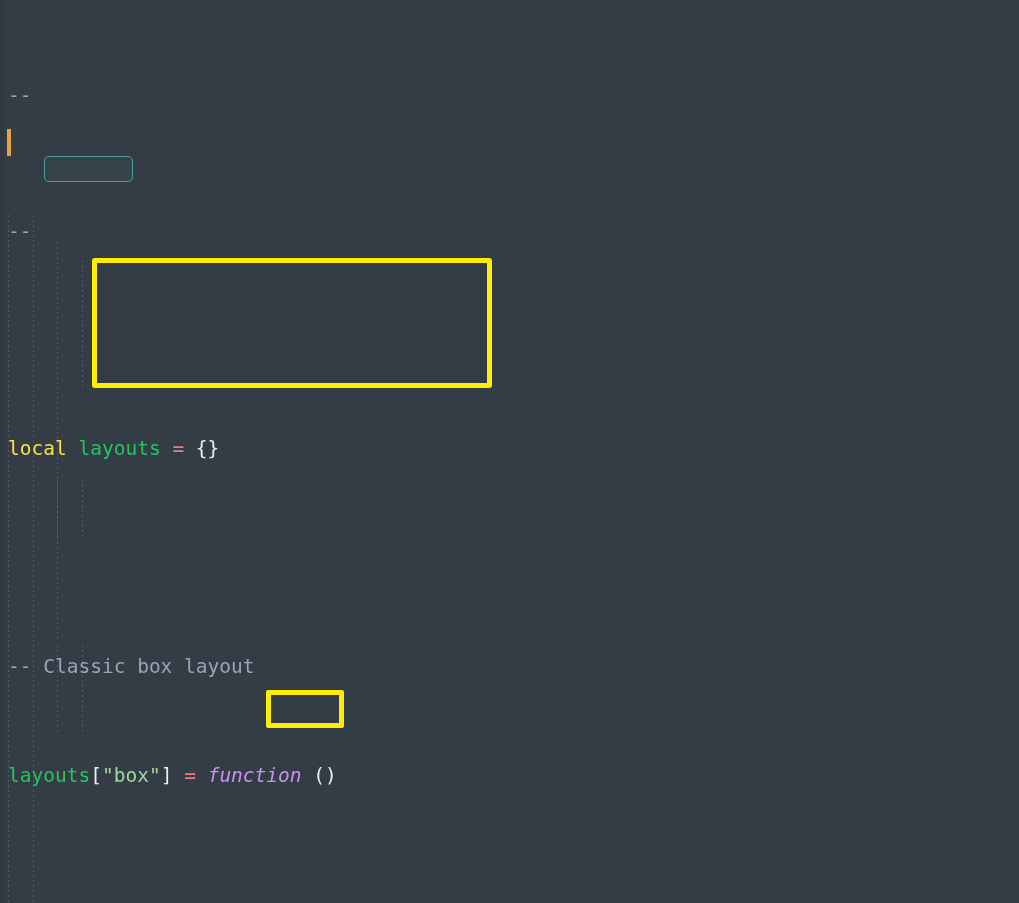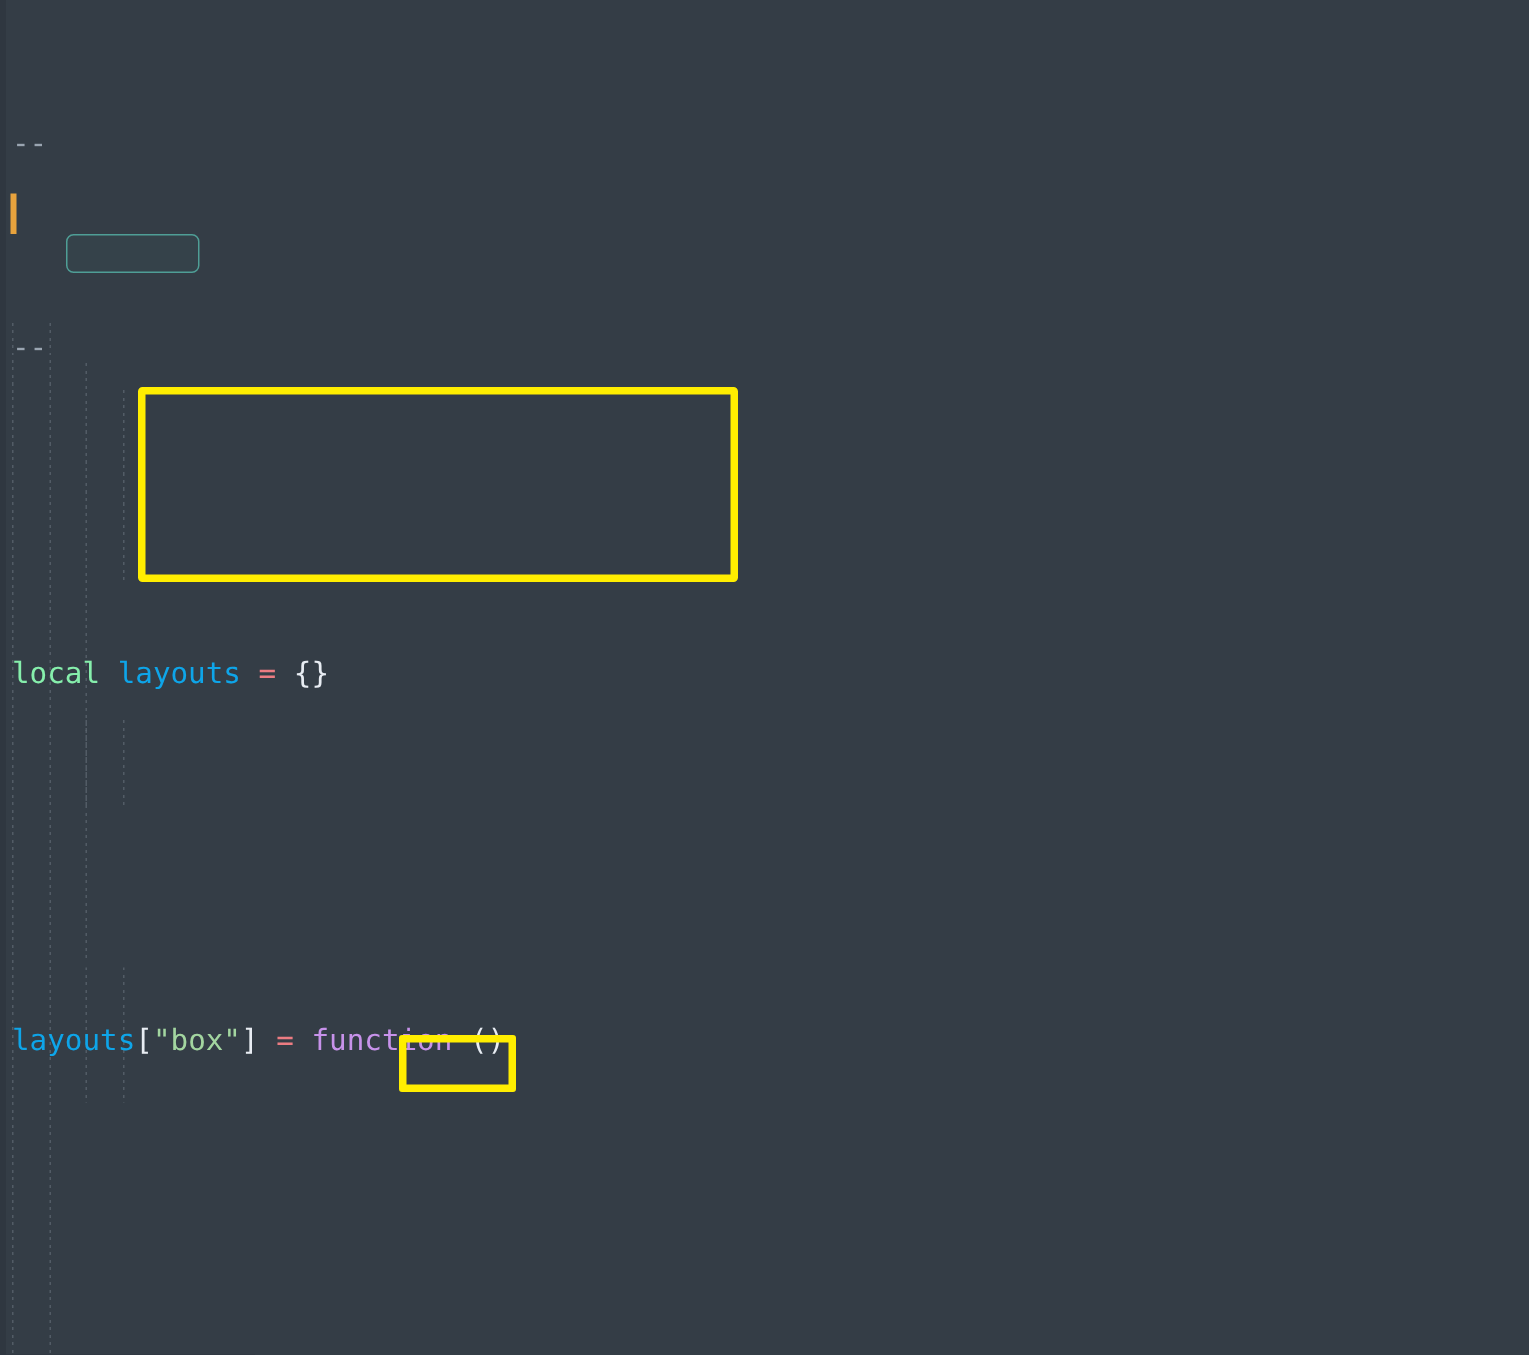--- a/index.html
+++ b/index.html
@@ -54,23 +54,23 @@
     width: 1px;
     background: repeating-linear-gradient(
       to bottom,
       #5c6670 0px, #5c6670 2px,
       transparent 2px, transparent 5px);
     opacity: .75;
   }
 
   
   .t-com   { color: #9aa5b1; }
-  .t-kw    { color: #86efac; }
-  .t-kw2   { color: #c792ea; }
-  .t-plain { color: #0ea5e9; margin-top: 12px; }
+  .t-kw    { color: #fde047; }
+  .t-kw2   { color: #c792ea; font-style: italic; }
+  .t-plain { color: #22c55e; margin-top: 12px; }
   .t-str   { color: #a3d6a0; }
   .t-op    { color: #ec7c82; }
   .t-punct { color: #e8edf3; }
 
   
   .cursor {
     position: absolute;
     width: 4px;
     height: 27px;
     background: #e8a33d;
@@ -117,20 +117,21 @@
 
 
     <div class="line"><span class="t-com">--</span></div>
 
     <div class="line"><span></span></div>
 
     <div class="line"><span class="t-kw">local</span><span class="t-plain"> layouts </span><span class="t-op">=</span><span class="t-punct"> {}</span></div>
 
     <div class="line"><span></span></div>
 
+    <div class="line"><span class="t-com">-- Classic box layout</span></div>
 
     <div class="line"><span class="t-plain">layouts</span><span class="t-punct">[</span><span class="t-str">"box"</span><span class="t-punct">]</span><span class="t-plain"> </span><span class="t-op">=</span><span class="t-plain"> </span><span class="t-kw2">function</span><span class="t-punct"> ()</span></div>
 
     
 
     
 
     
 
     

